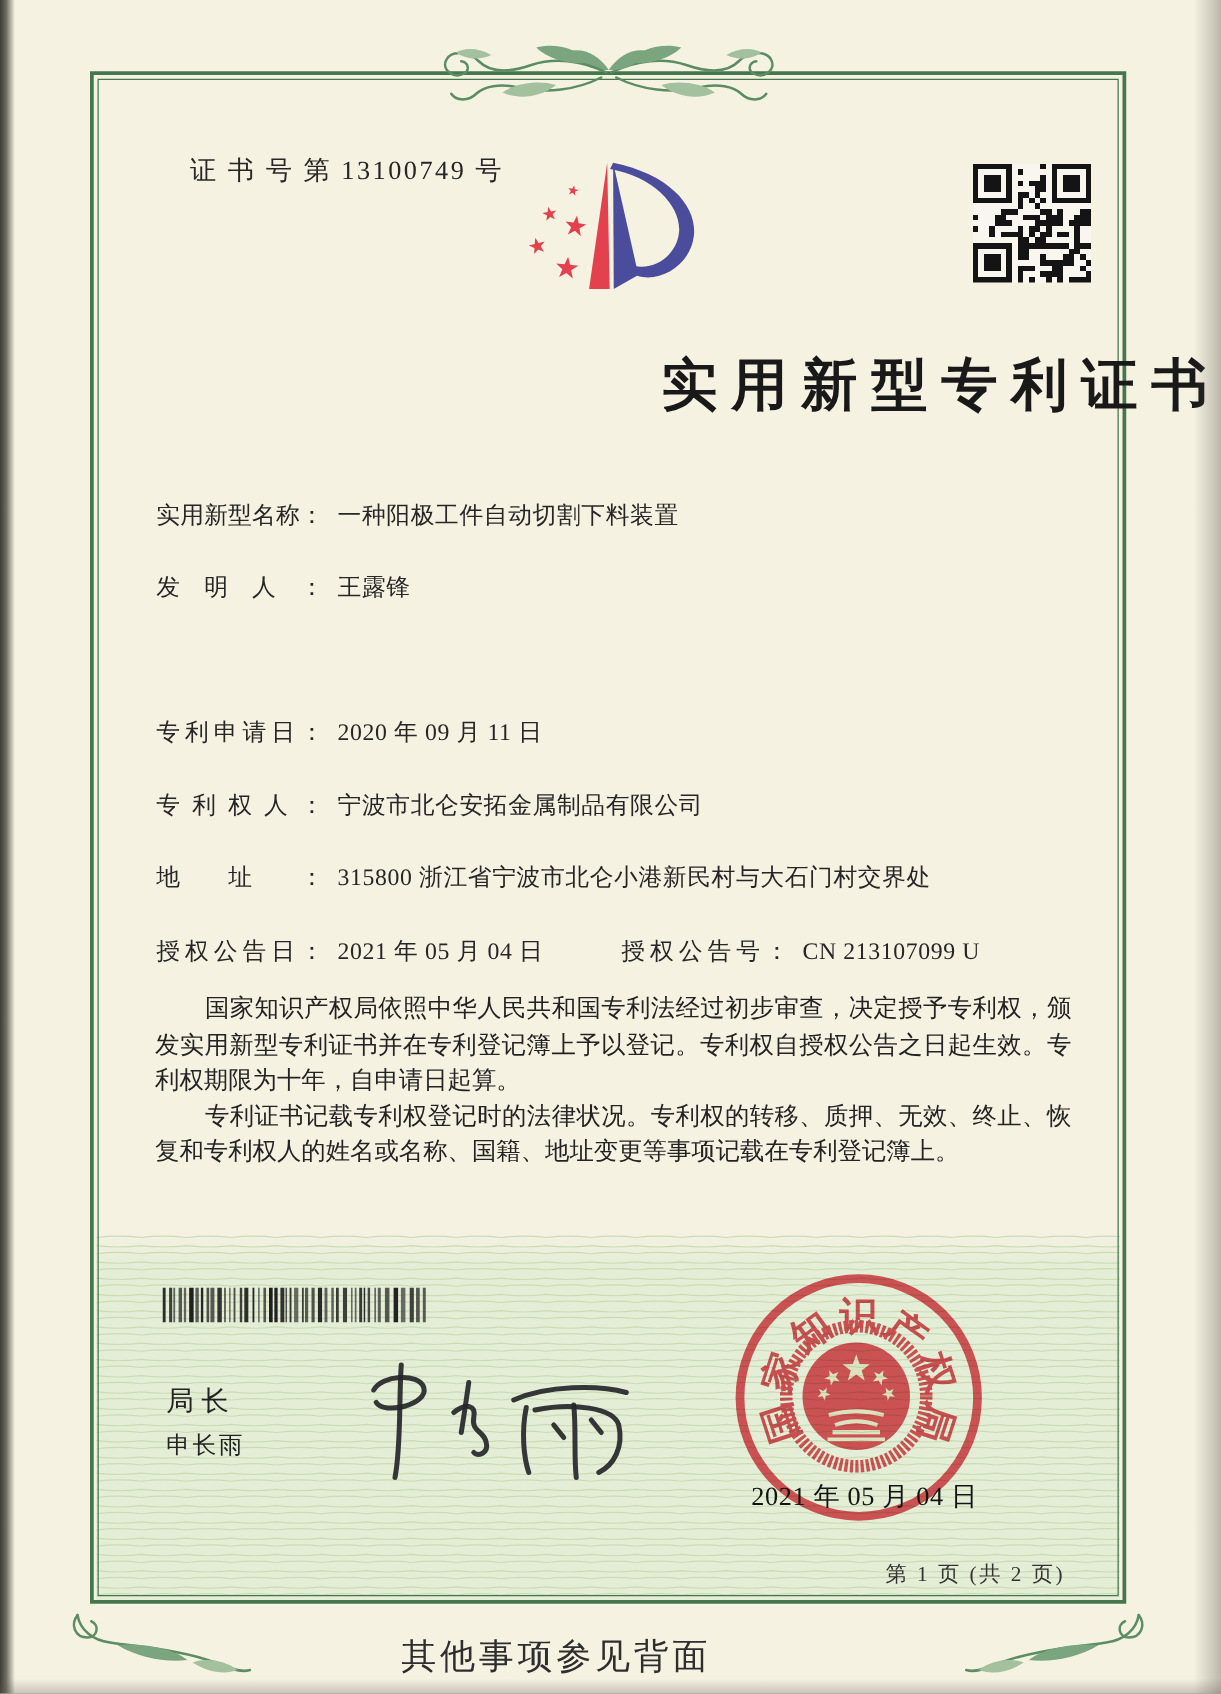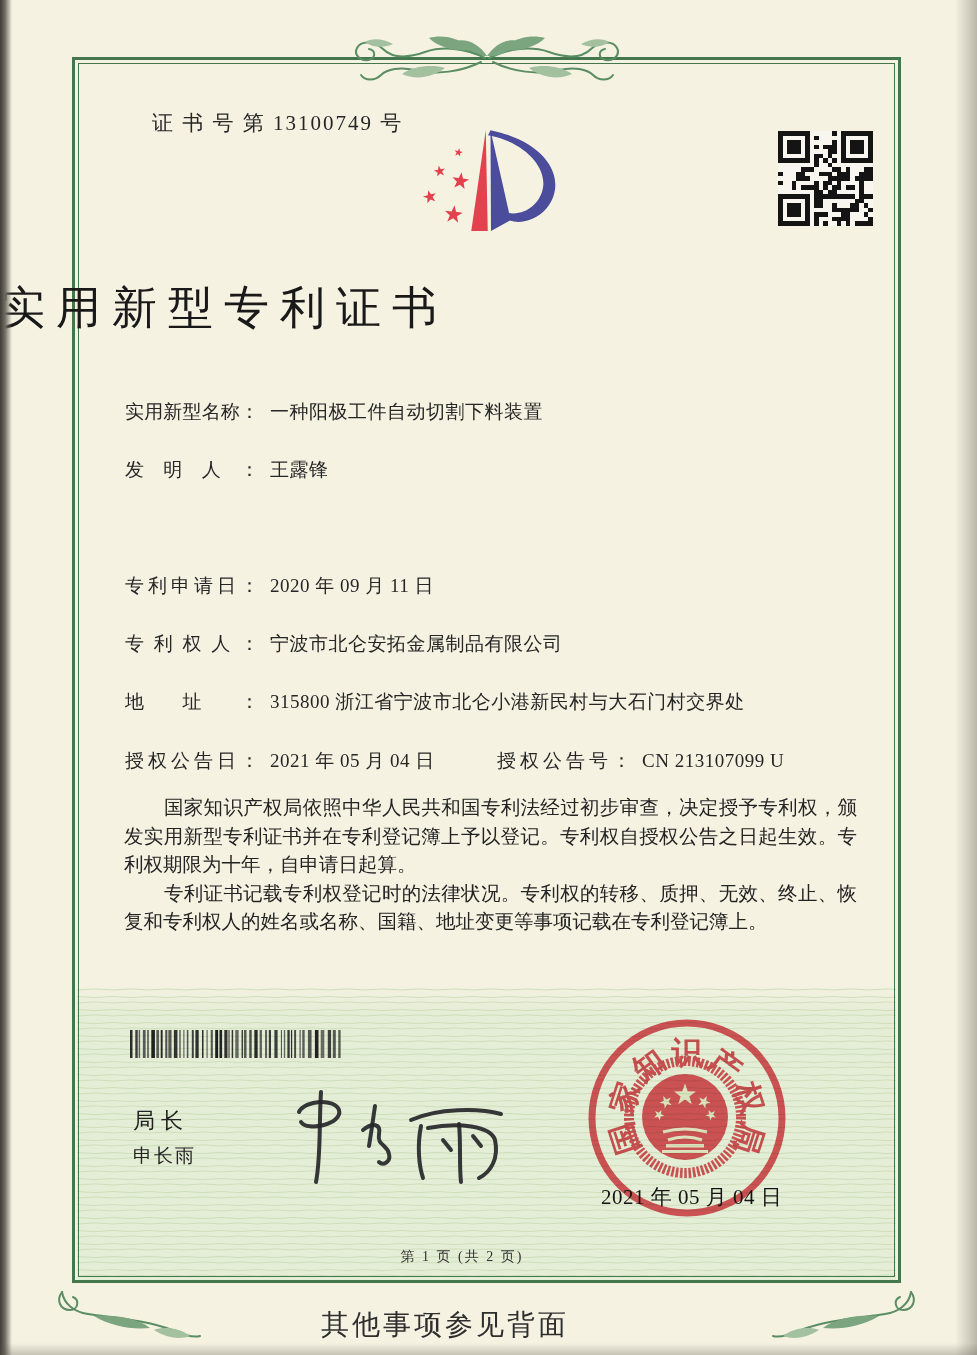--- a/index.html
+++ b/index.html
@@ -16,43 +16,43 @@
   .frame-inner{position:absolute;inset:3px;border:1.5px solid #45774e;}
   .green-band{position:absolute;left:77px;top:985px;width:819px;height:296px;
               background:linear-gradient(180deg,rgba(228,237,214,0) 0,#e4edd6 28px,#e4edd6 100%);}
   #waves{position:absolute;inset:0;width:100%;height:100%;}
   .orn-top{position:absolute;left:341px;top:26px;width:292px;height:60px;}
   .orn-bl{position:absolute;left:54px;top:1286px;width:150px;height:62px;}
   .orn-br{position:absolute;left:769px;top:1286px;width:150px;height:62px;transform:scaleX(-1);}
   .os{stroke:#5a8d61;stroke-width:2;fill:none;stroke-linecap:round;}
   .of{fill:#7ba57e;}
   .of2{fill:#a3c19e;}
-  .cert-no{position:absolute;left:152px;top:109px;font-size:21px;letter-spacing:2px;color:#262626;}
+  .cert-no{position:absolute;left:152px;top:122px;font-size:21px;letter-spacing:2px;color:#262626;}
   .cnipa-logo{position:absolute;left:390px;top:121px;width:200px;height:138px;}
   .qr{position:absolute;left:778px;top:131px;width:95px;height:95px;}
-  .title{position:absolute;left:0;top:278px;width:977px;margin:0;text-align:left;
-         font-size:45px;font-weight:400;letter-spacing:11px;color:#191919;}
+  .title{position:absolute;left:0;top:278px;width:977px;margin:0;text-align:right;
+         font-size:45px;font-weight:700;letter-spacing:11px;color:#191919;}
   .frow{position:absolute;left:125px;font-size:19px;color:#262626;white-space:nowrap;}
   .flabel{display:inline-block;width:134px;text-align:justify;text-align-last:justify;}
   .fvalue{margin-left:11px;letter-spacing:.5px;}
   #r1{top:399px;} #r2{top:457px;} #r3{top:515px;} #r4{top:573px;}
   #r5{top:631px;} #r6{top:689px;} #r7{top:748px;}
   .g2{position:absolute;left:372px;top:0;white-space:nowrap;}
   .paras{position:absolute;left:124px;top:794px;width:733px;font-size:19.5px;line-height:28.5px;
          text-align:justify;color:#232323;}
   .paras p{margin:0;text-indent:2.05em;}
   .barcode{position:absolute;left:130px;top:1030px;width:216px;height:28px;}
   .signer-title{position:absolute;left:133px;top:1106px;font-size:22px;letter-spacing:6px;color:#222;}
   .signer-name{position:absolute;left:133px;top:1143px;font-size:19px;letter-spacing:2px;color:#222;}
   .signature{position:absolute;left:283px;top:1078px;width:225px;height:110px;}
   .sig{stroke:#26262a;stroke-width:4;fill:none;stroke-linecap:round;stroke-linejoin:round;opacity:.92;}
   .seal{position:absolute;left:585px;top:1016px;width:204px;height:204px;mix-blend-mode:multiply;opacity:.92;}
   #sealtxt text{font-size:31px;font-weight:bold;fill:#dc4650;font-family:"Liberation Serif",serif;}
   .seal-date{position:absolute;left:601px;top:1183px;font-size:21px;color:#141414;letter-spacing:.5px;}
-  .page-no{position:absolute;left:72px;top:1248px;width:780px;text-align:center;font-size:14px;
+  .page-no{position:absolute;left:72px;top:1248px;width:780px;text-align:right;font-size:17px;
            letter-spacing:2px;color:#333;}
   .back-note{position:absolute;left:0;top:1306px;width:890px;text-align:center;font-size:28px;
              letter-spacing:3px;color:#2e2e2e;}
 </style>
 </head>
 <body>
 
 <div class="canvas">
 
   <div class="green-band">

